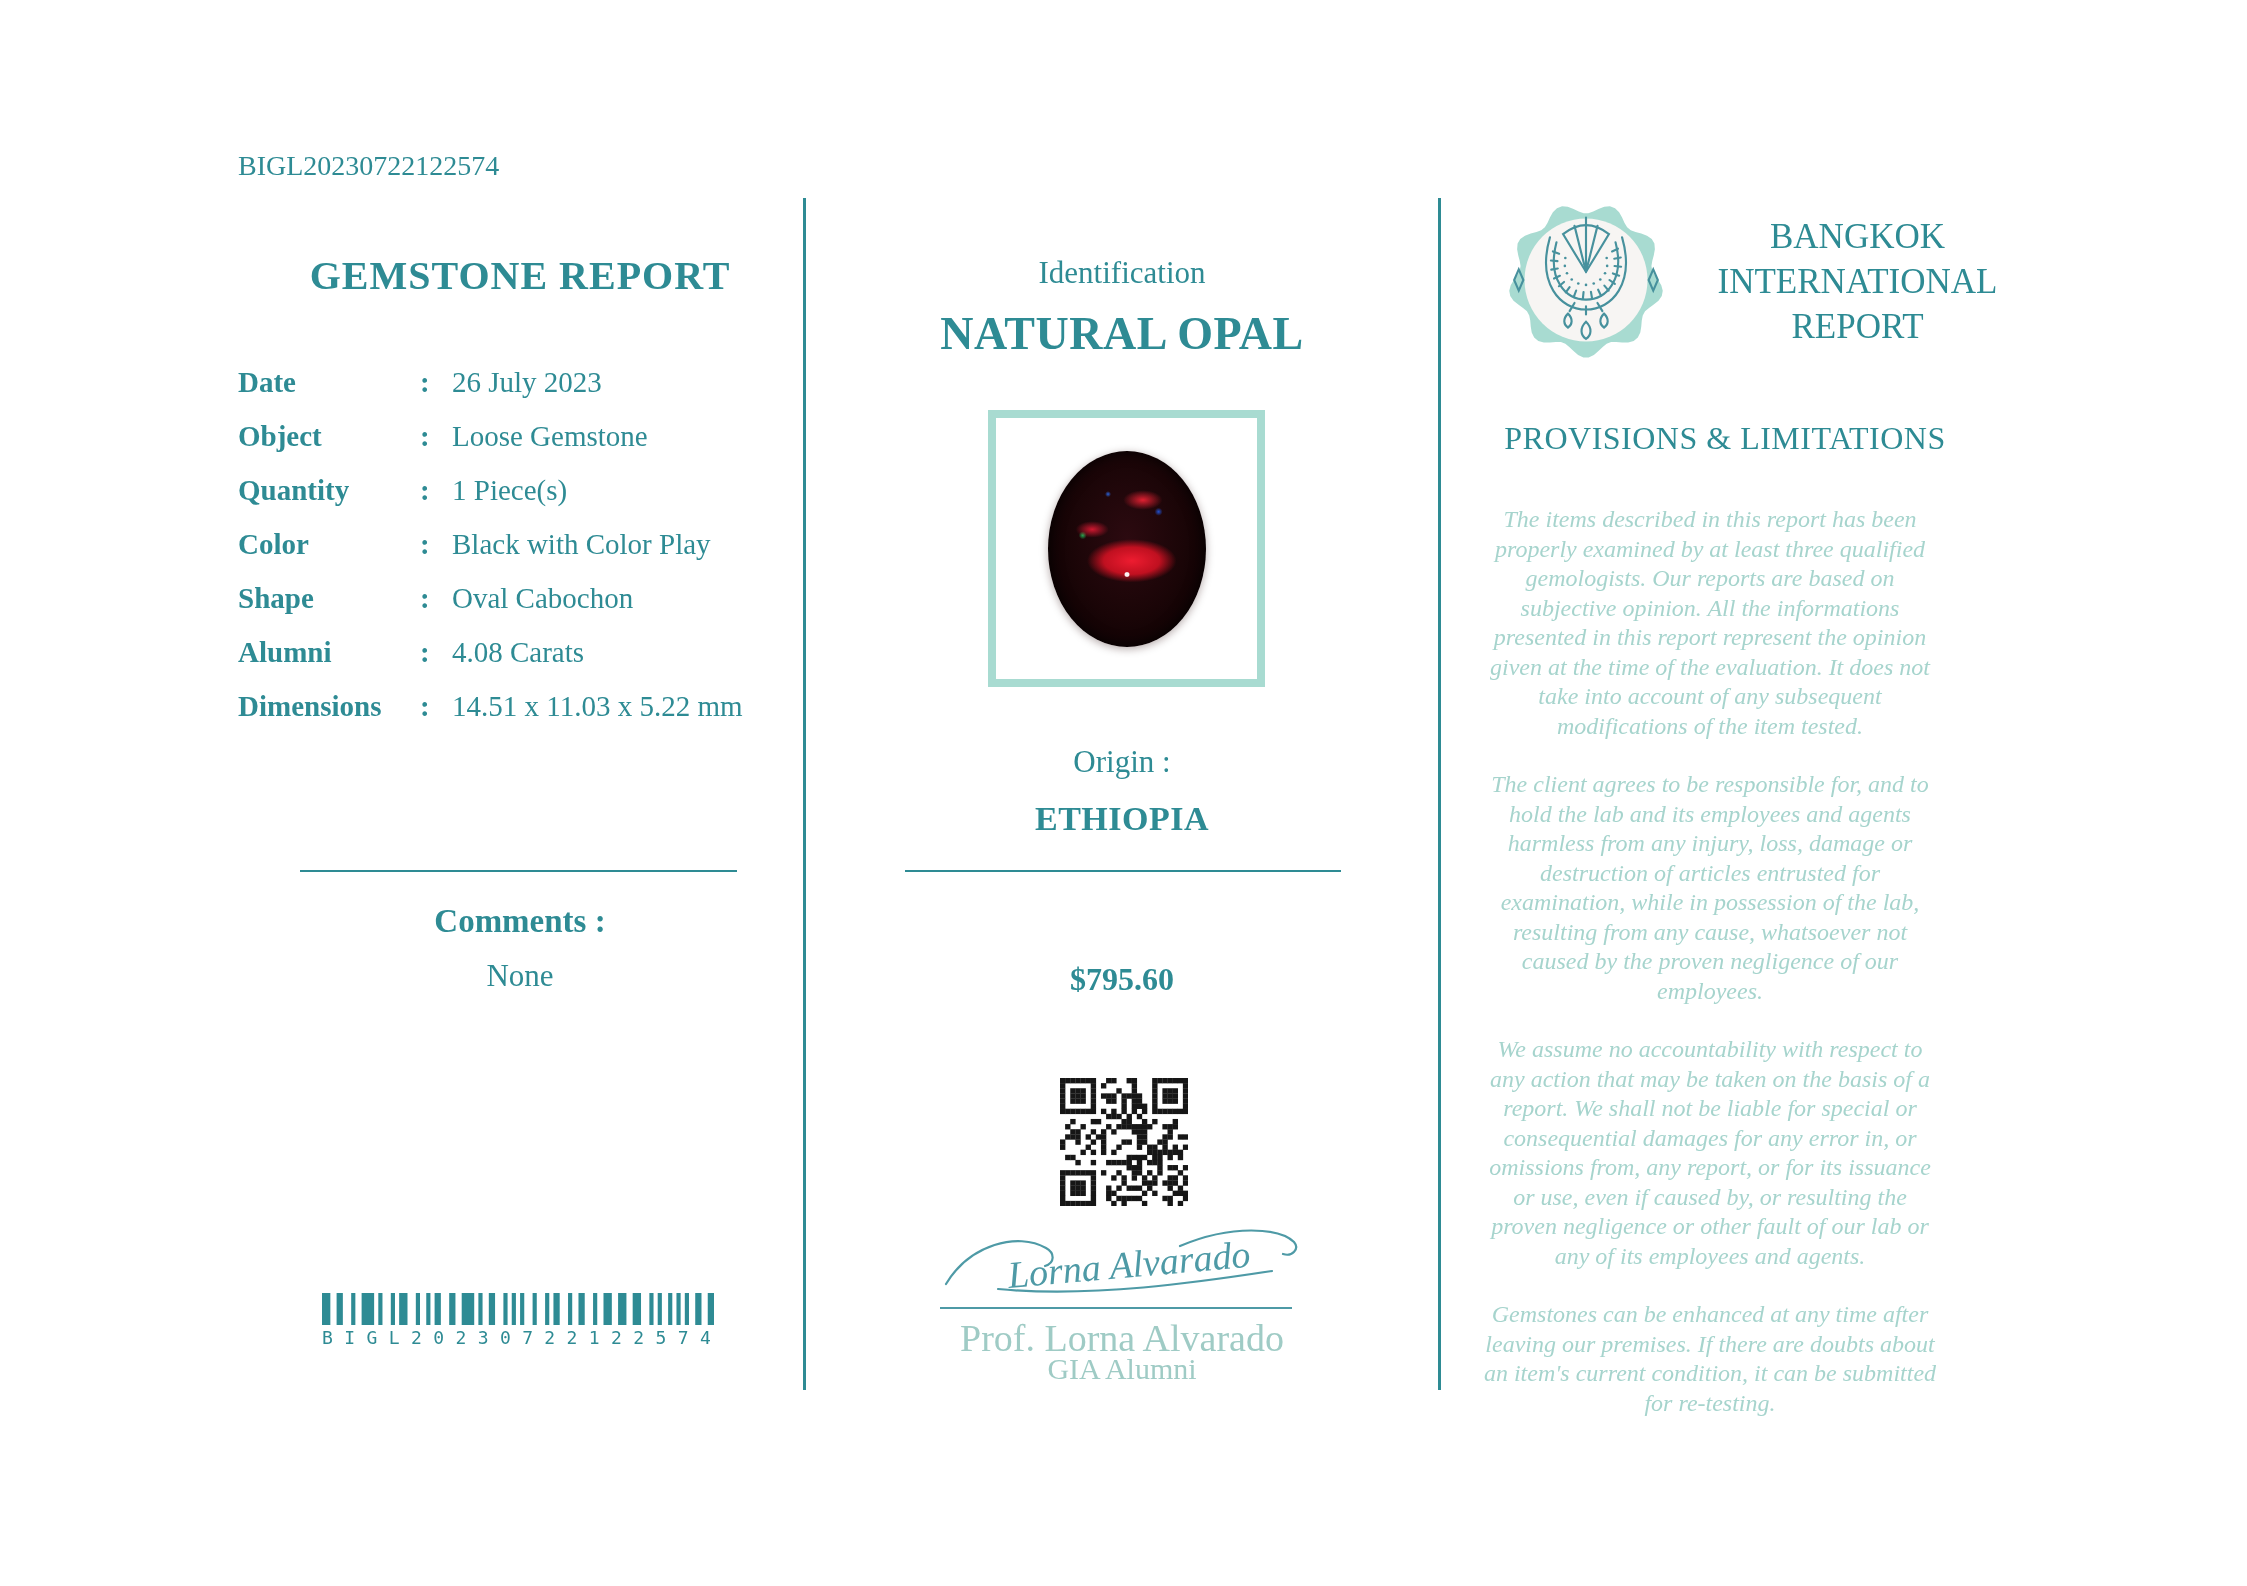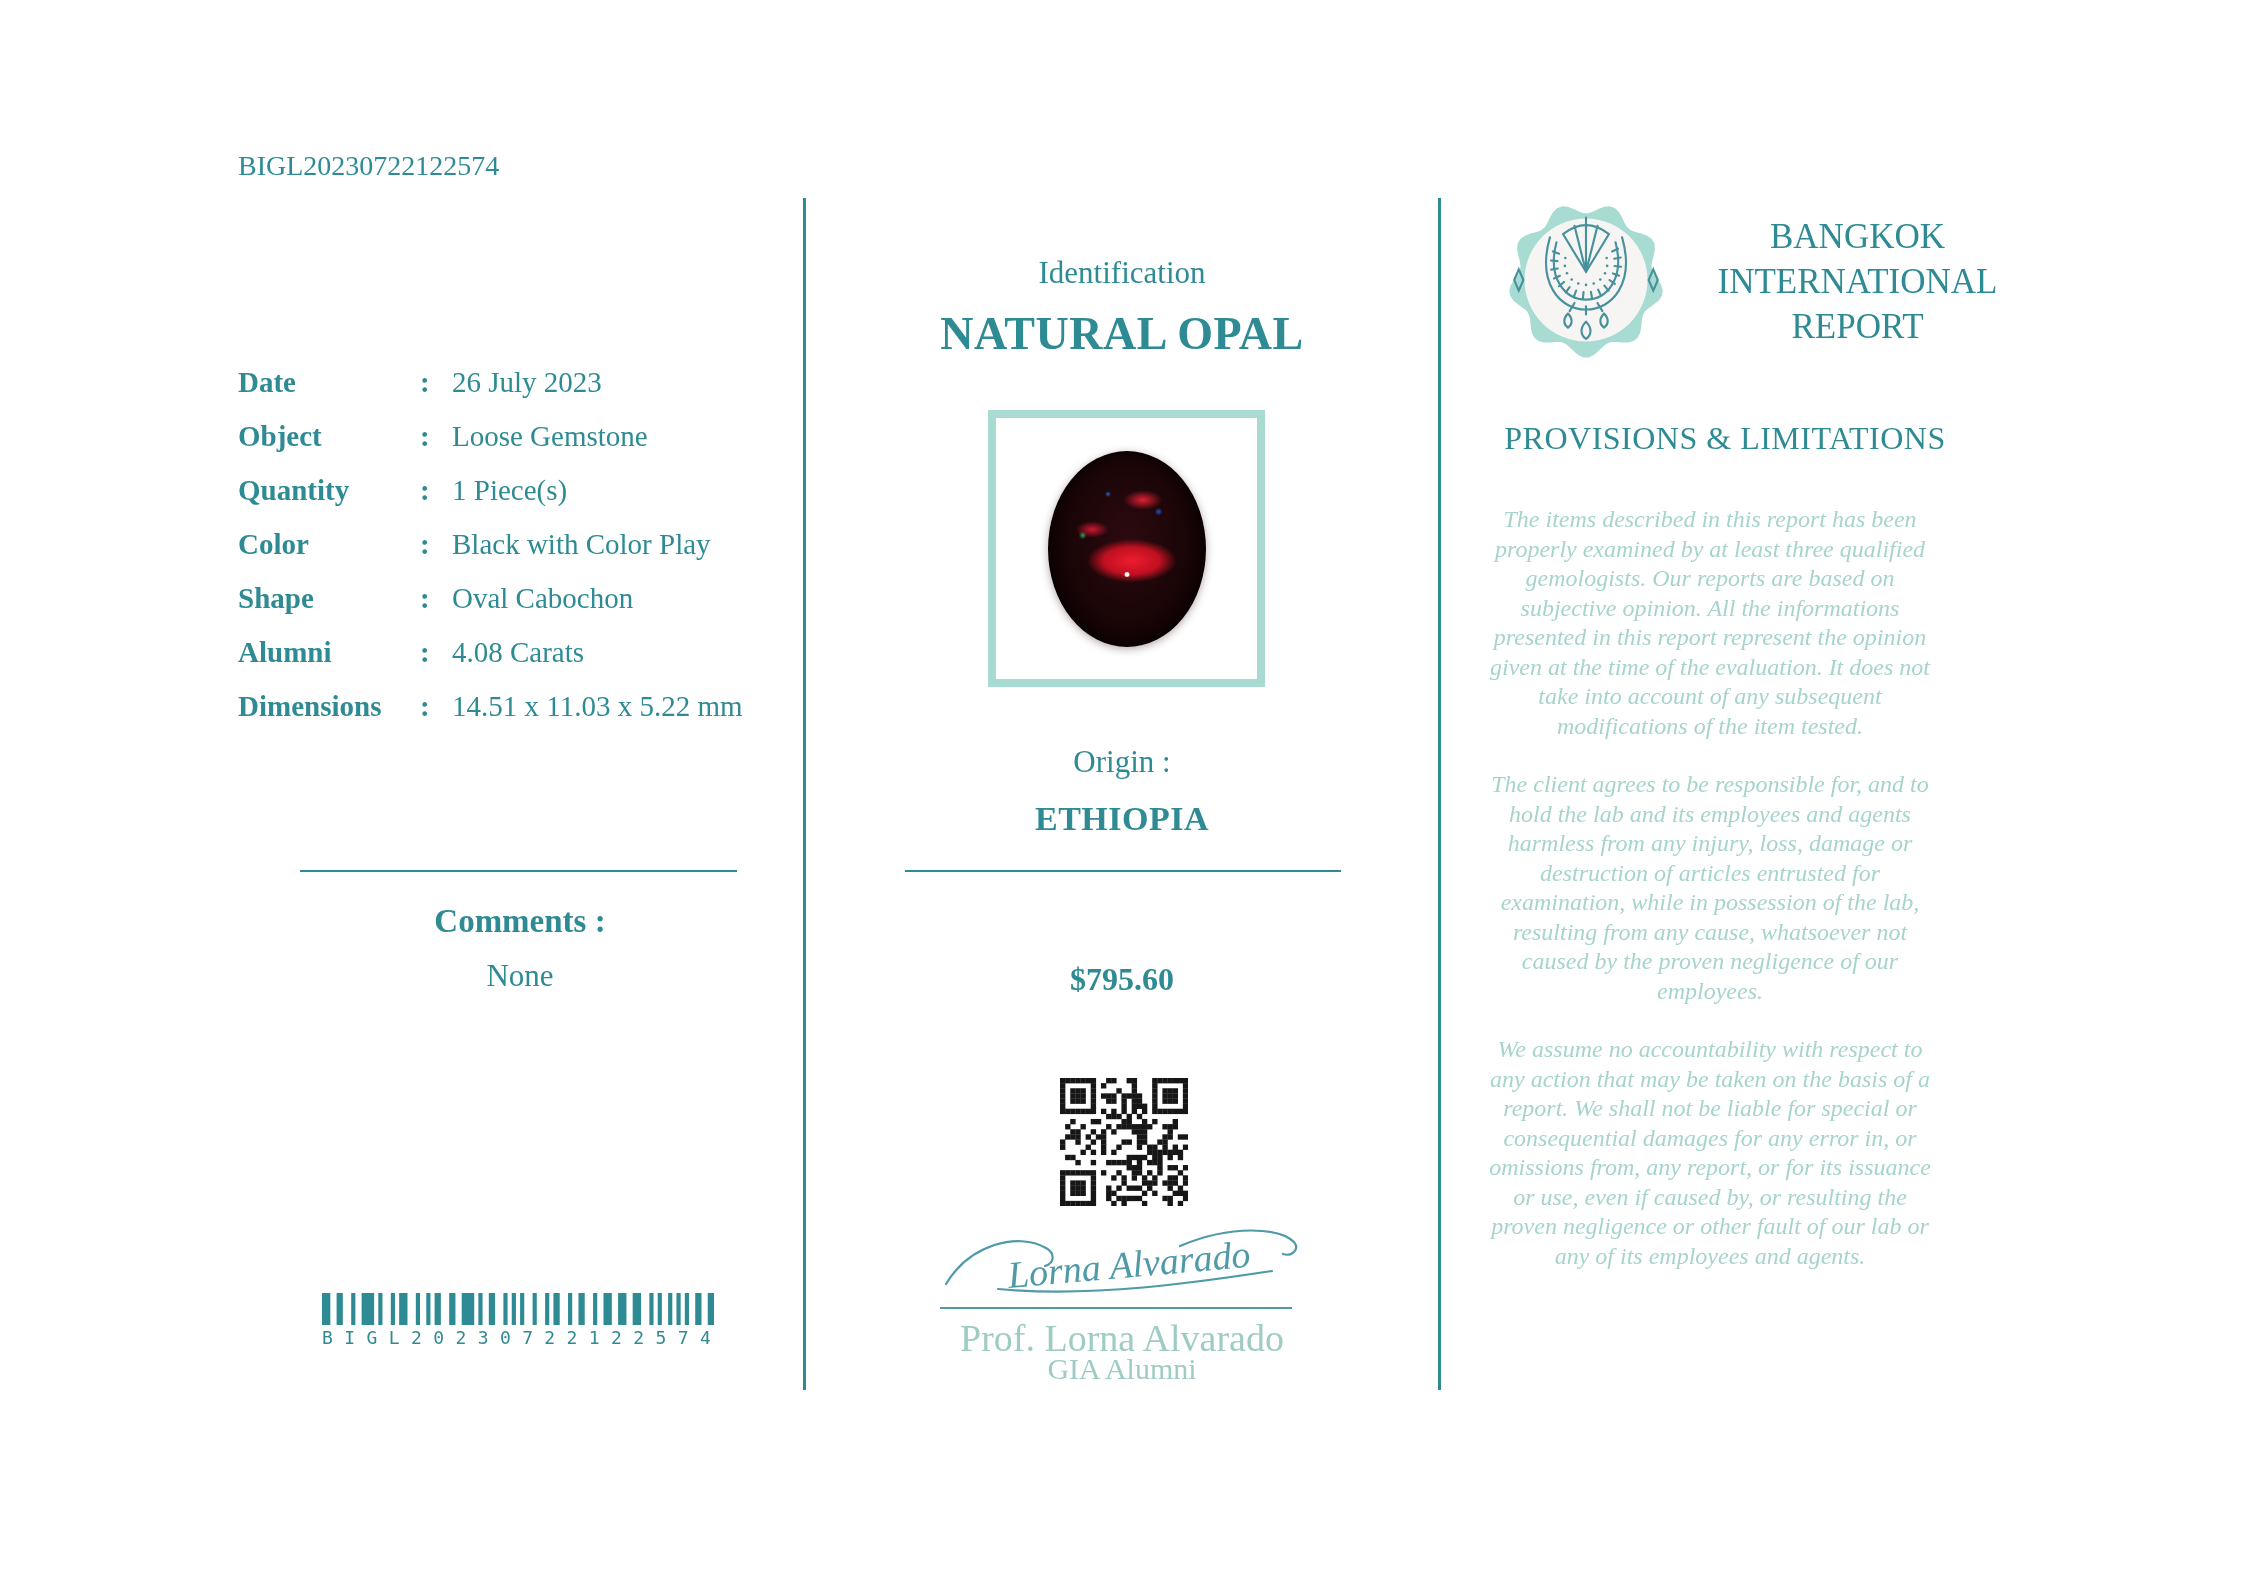--- a/index.html
+++ b/index.html
@@ -76,20 +76,21 @@
     font-style:italic;font-size:24px;line-height:29.5px;}
   .prov-paras p{margin:0 0 29px 0;}
 </style>
 </head>
 <body>
 
 <div class="page">
 
   <div class="abs serial">BIGL20230722122574</div>
 
+  <div class="abs report-title">GEMSTONE REPORT</div>
 
   <div class="abs fields">
     <div class="frow">
       <span class="flabel">Date</span>
       <span class="fcolon">:</span>
       <span class="fvalue">26 July 2023</span>
     </div>
     <div class="frow">
       <span class="flabel">Object</span>
       <span class="fcolon">:</span>
@@ -538,15 +539,16 @@
     <div>INTERNATIONAL</div>
     <div>REPORT</div>
   </div>
 
   <div class="abs prov-title">PROVISIONS &amp; LIMITATIONS</div>
 
   <div class="abs prov-paras">
     <p>The items described in this report has been properly examined by at least three qualified gemologists. Our reports are based on subjective opinion. All the informations presented in this report represent the opinion given at the time of the evaluation. It does not take into account of any subsequent modifications of the item tested.</p>
     <p>The client agrees to be responsible for, and to hold the lab and its employees and agents harmless from any injury, loss, damage or destruction of articles entrusted for examination, while in possession of the lab, resulting from any cause, whatsoever not caused by the proven negligence of our employees.</p>
     <p>We assume no accountability with respect to any action that may be taken on the basis of a report. We shall not be liable for special or consequential damages for any error in, or omissions from, any report, or for its issuance or use, even if caused by, or resulting the proven negligence or other fault of our lab or any of its employees and agents.</p>
+    <p>Gemstones can be enhanced at any time after leaving our premises. If there are doubts about an item's current condition, it can be submitted for re-testing.</p>
   </div>
 
 </div>
 
 </body></html>

